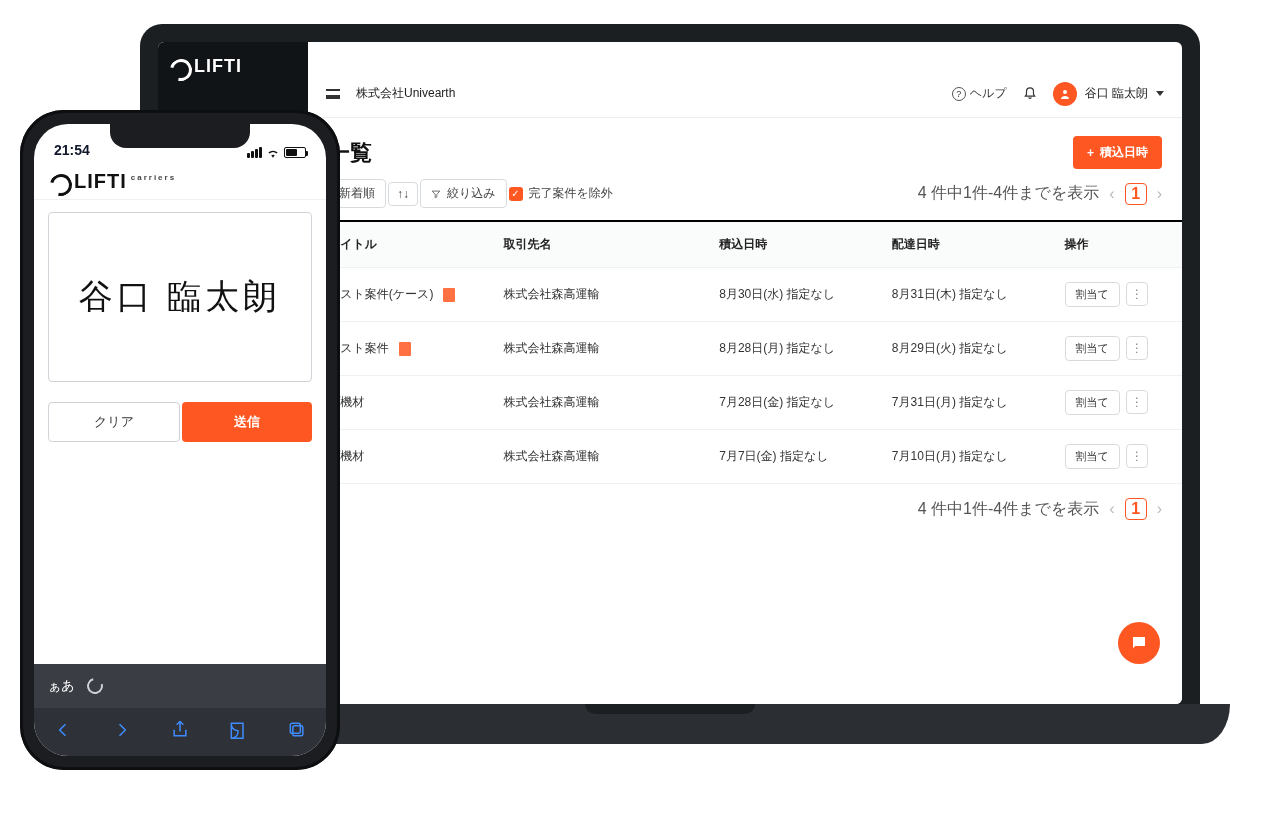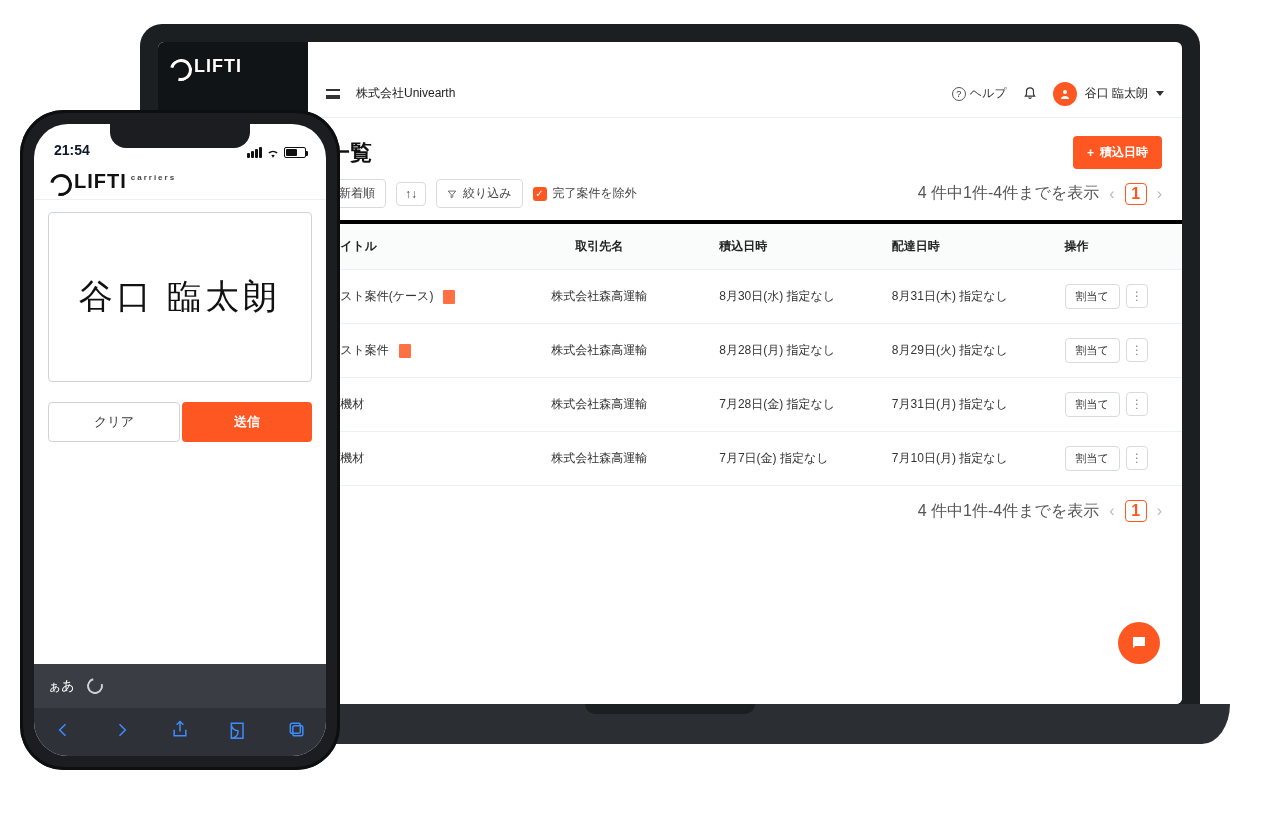--- a/index.html
+++ b/index.html
@@ -31,36 +31,36 @@
   .avatar { width: 24px; height: 24px; border-radius: 50%; background: #ff5722; display: flex; align-items: center; justify-content: center; }
   .avatar svg { width: 12px; height: 12px; fill: #fff; }
   .caret { width: 0; height: 0; border-left: 4px solid transparent; border-right: 4px solid transparent; border-top: 5px solid #333; }
 
   .page-head { display: flex; align-items: center; padding: 18px 20px 10px; gap: 14px; }
   .page-title { font-size: 22px; font-weight: 700; color: #111; }
   .page-head-spacer { flex: 1; }
   .btn-primary { background: #ff5722; color: #fff; border: none; border-radius: 4px; padding: 8px 14px; font-size: 12px; display: flex; align-items: center; gap: 6px; font-weight: 600; }
   .plus { font-weight: 700; }
 
-  .toolbar { display: flex; align-items: center; padding: 0 20px 12px; gap: 10px; font-size: 12px; color: #444; border-bottom: 4px solid #000000; }
+  .toolbar { display: flex; align-items: center; padding: 0 20px 12px; gap: 2px; font-size: 12px; color: #444; border-bottom: 2px solid #000000; }
   .chip { border: 1px solid #d8dbde; border-radius: 4px; padding: 5px 10px; background: #fff; display: flex; align-items:center; gap:6px; }
   .chip.square { width: 30px; padding: 5px 0; justify-content: center; }
   .sort-icon { font-size: 12px; line-height: 1; }
   .funnel { width: 10px; height: 10px; }
   .check { width: 14px; height: 14px; background: #ff5722; border-radius: 3px; display:flex; align-items:center; justify-content:center; color:#fff; font-size:10px; }
   .toolbar-spacer { flex: 1; }
   .pager { display: flex; align-items: center; gap: 10px; font-size: 16px; color: #555; }
   .pager .pg-arrow { color: #bbb; }
   .pg-cur { width: 22px; height: 22px; border: 1px solid #ff5722; border-radius: 4px; display:flex; align-items:center; justify-content:center; color:#ff5722; font-weight:600; }
 
   .table { width: 100%; border-collapse: collapse; font-size: 12px; }
   .table th, .table td { text-align: left; padding: 14px 12px; border-bottom: 1px solid #eef0f2; color: #333; white-space: nowrap; }
   .table th { font-weight: 600; color: #222; background: #fafbfb; }
   th.col-title, td.col-title { padding-left: 20px; width: 170px; }
-  th.col-client, td.col-client { width: 200px; text-align: center; }
+  th.col-client, td.col-client { width: 200px; }
   th.col-load, td.col-load { width: 160px; }
   th.col-deliver, td.col-deliver { width: 160px; }
   th.col-ops, td.col-ops { width: 120px; }
   .doc-icon { display:inline-block; width:12px; height:14px; background:#ff5722; opacity:.85; border-radius:1px; margin-left: 10px; vertical-align: middle; }
   .assign { border:1px solid #d8dbde; border-radius:4px; padding:4px 10px; background:#fff; font-size:11px; color:#333; }
   .kebab { display:inline-flex; width:22px; height:24px; border:1px solid #d8dbde; border-radius:4px; align-items:center; justify-content:center; color:#888; margin-left:6px; }
 
   .footer { padding: 14px 20px; display:flex; justify-content:flex-end; }
   .chat-fab { position:absolute; right: 40px; bottom: 40px; width: 42px; height: 42px; border-radius: 50%; background:#ff5722; display:flex; align-items:center; justify-content:center; }
   .chat-fab svg { width:18px; height:18px; fill:#fff; }

